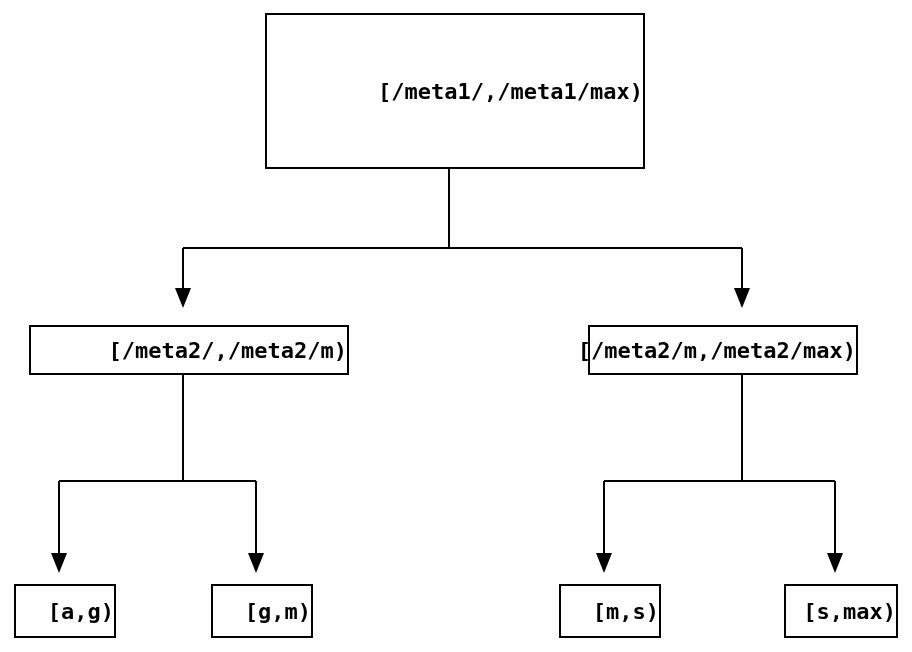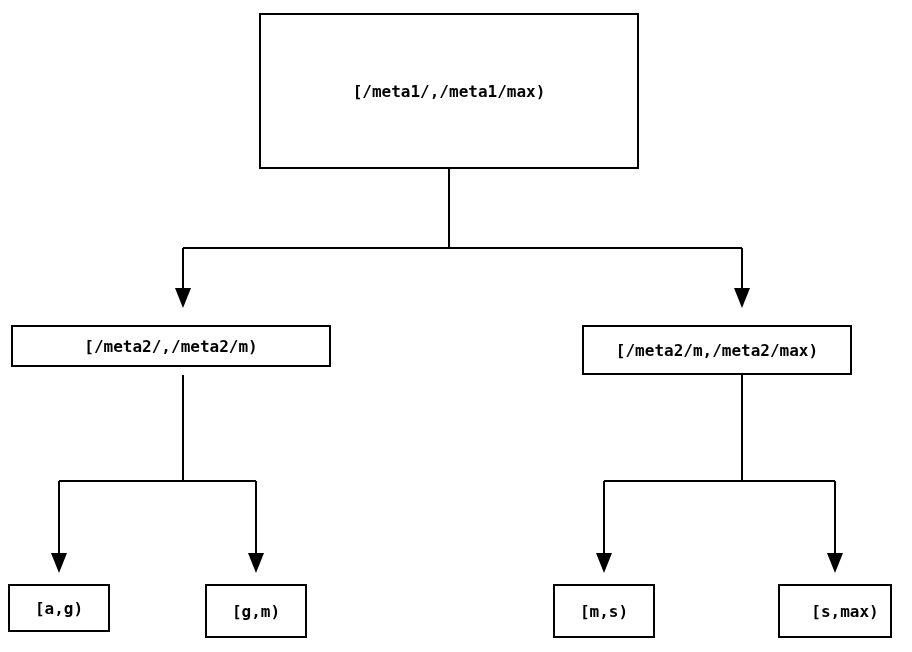--- a/index.html
+++ b/index.html
@@ -18,29 +18,30 @@
     pointer-events: none;
   }
   .node {
     position: absolute;
     box-sizing: border-box;
     border: 2px solid #000000;
     background: #ffffff;
     color: #000000;
     display: flex;
     align-items: center;
-    justify-content: center;
+    justify-content: flex-end;
     font-weight: bold;
-    font-size: 16px;
+    font-size: 22px;
     white-space: nowrap;
+    margin-left: 6px;
   }
   .node-root       { left: 259px; top: 13px;  width: 380px; height: 156px; }
-  .node-meta2-low  { left: 11px;  top: 325px; width: 320px; height: 42px; }
+  .node-meta2-low  { left: 23px;  top: 325px; width: 320px; height: 50px; }
   .node-meta2-high { left: 582px; top: 325px; width: 270px; height: 50px; }
-  .node-leaf-a-g   { left: 8px;   top: 584px; width: 102px; height: 48px; }
+  .node-leaf-a-g   { left: 8px;   top: 584px; width: 102px; height: 54px; }
   .node-leaf-g-m   { left: 205px; top: 584px; width: 102px; height: 54px; }
   .node-leaf-m-s   { left: 553px; top: 584px; width: 102px; height: 54px; }
   .node-leaf-s-max { left: 778px; top: 584px; width: 114px; height: 54px; padding-left: 20px; }
   .edge-line {
     fill: none;
     stroke: #000000;
     stroke-width: 2;
   }
   .arrowhead {
     fill: #000000;

